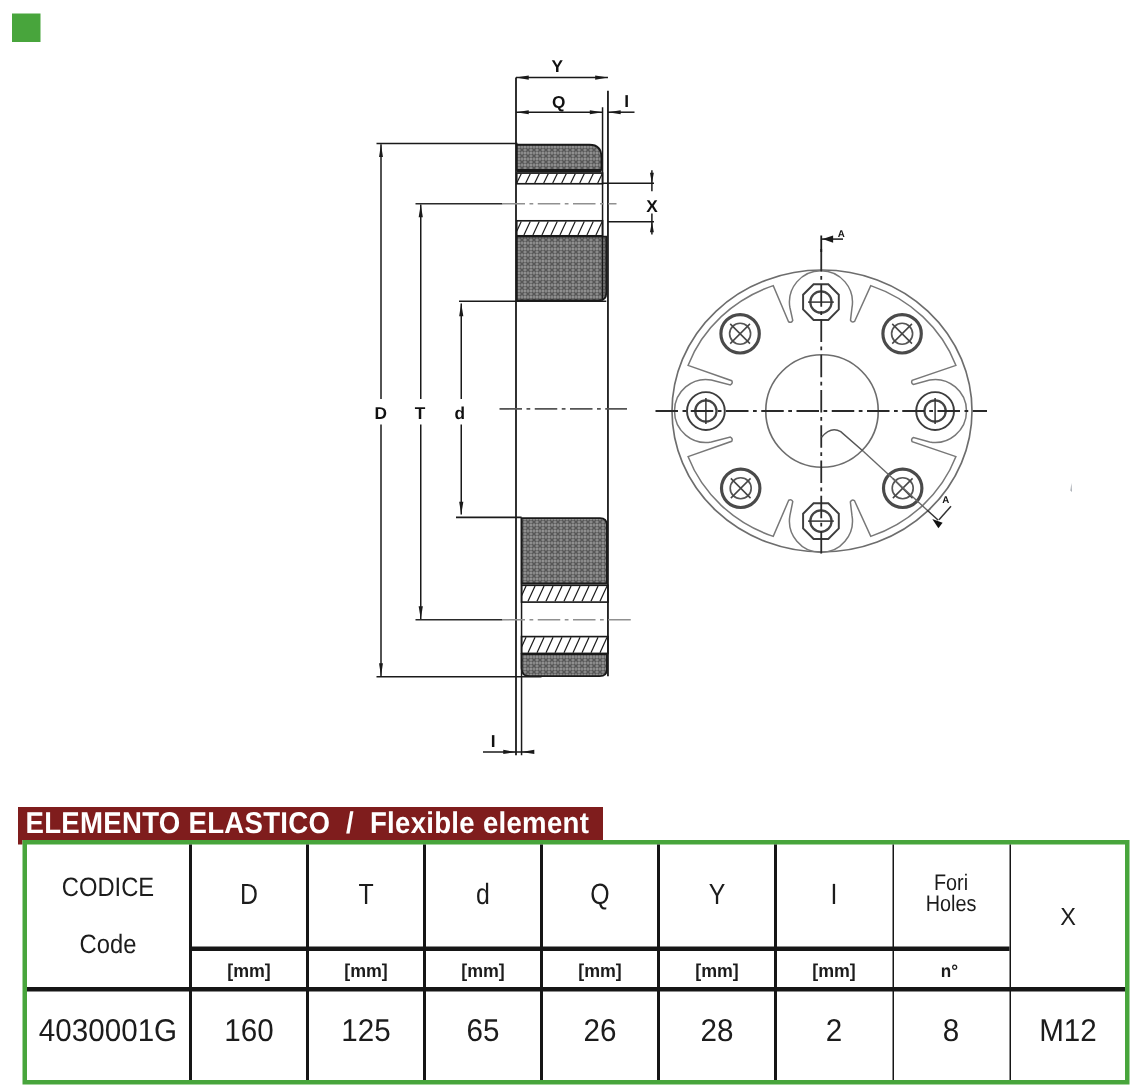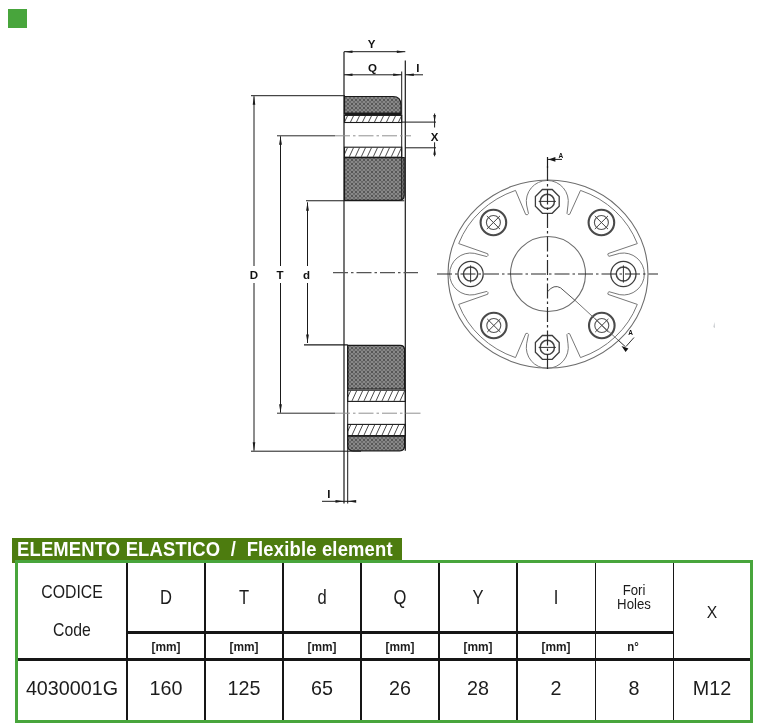--- a/index.html
+++ b/index.html
@@ -1,20 +1,20 @@
 <!DOCTYPE html>
 <html><head><meta charset="utf-8">
 <style>
 html,body { margin:0; padding:0; background:#fff; width:762px; height:728px; overflow:hidden; }
 * { box-sizing:border-box; }
 body { font-family:"Liberation Sans",sans-serif; position:relative; }
 #corner { position:absolute; left:8px; top:9px; width:19px; height:19px; background:#48a53c; }
 svg text.dim { font:bold 11.5px "Liberation Sans",sans-serif; fill:#111; text-anchor:middle; }
 svg text.secA { font:bold 6.5px "Liberation Sans",sans-serif; fill:#111; text-anchor:middle; }
-#bar { position:absolute; left:12px; top:537.5px; width:389.5px; height:25.3px; background:#4d7c0f; }
+#bar { position:absolute; left:12px; top:537.5px; width:389.5px; height:25.3px; background:#7f1d1d; }
 #bar span { position:absolute; left:5px; top:0.5px; font:bold 20px "Liberation Sans",sans-serif; color:#fff;
   white-space:nowrap; transform:scaleX(0.92); transform-origin:0 0; letter-spacing:0.2px; }
 #tbl { position:absolute; left:14.5px; top:560px; width:738px; height:163px; border:3px solid #48a53c; background:#fff; }
 .vl { position:absolute; top:0; width:1.5px; background:#161616; height:157px; }
 .hl { position:absolute; background:#161616; }
 .ct { position:absolute; color:#1c1c1c; text-align:center; white-space:nowrap; }
 </style></head>
 <body>
 <div id="corner"></div>
 <svg width="762" height="530" viewBox="0 0 762 530" style="position:absolute;left:0;top:0">

